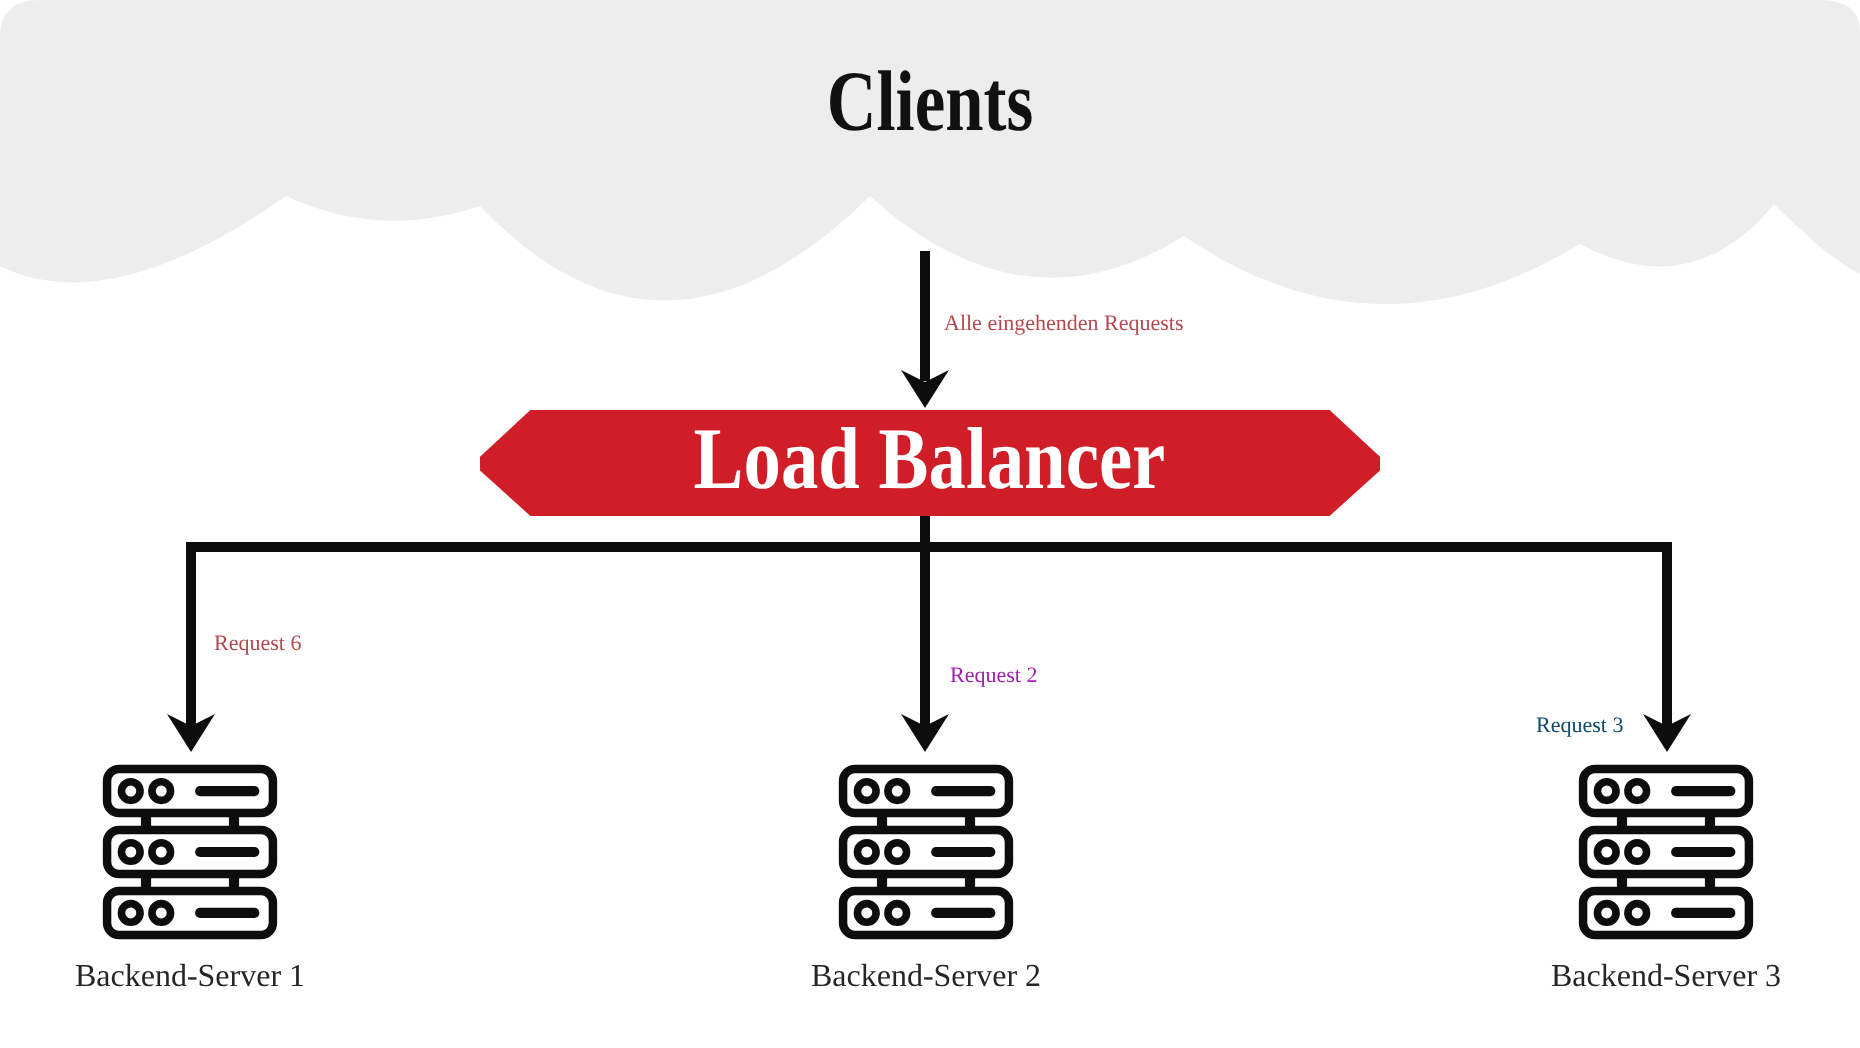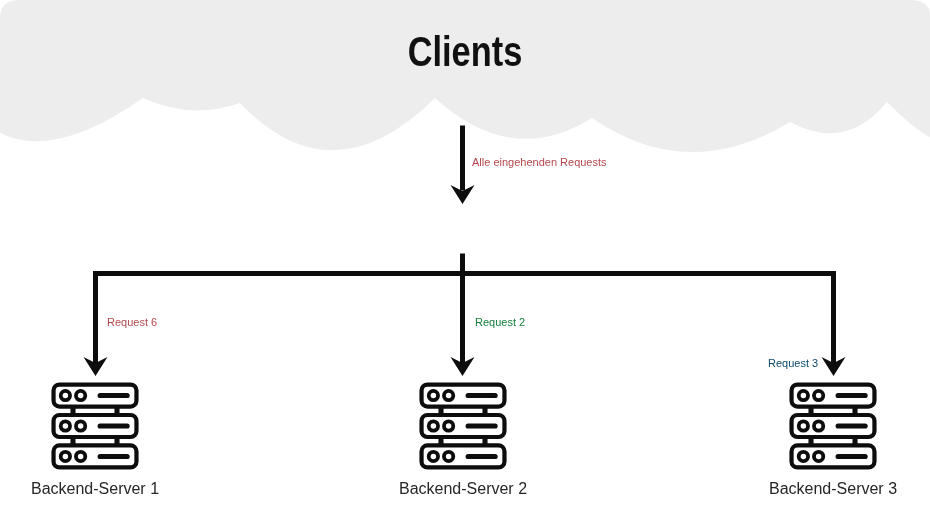--- a/index.html
+++ b/index.html
@@ -2,21 +2,21 @@
 <html><head>
 <meta charset="utf-8">
 <style>
   html, body { margin: 0; padding: 0; background: #ffffff; }
   .canvas {
     position: relative;
     width: 930px;
     height: 524px;
     background: #ffffff;
     overflow: hidden;
-    font-family: Liberation Sans, sans-serif;
+    font-family: Liberation Serif, serif;
   }
   .artwork {
     position: absolute;
     inset: 0;
     width: 930px;
     height: 524px;
     z-index: 1;
   }
   .edge-line {
     stroke: #0d0d0d;
@@ -119,24 +119,27 @@
     </g>
 
     <g>
       <line class="edge-line" x1="833.5" y1="273.5" x2="833.5" y2="361"></line>
       <path class="arrowhead" d="M 821.5 357 L 833.5 376 L 845.5 357 L 833.5 363 Z"></path>
     </g>
   </svg>
 
   <div class="diagram-title">Clients</div>
 
+  <div class="lb-node" style="background-color: rgb(208, 30, 40);">
+    <span class="lb-label">Load Balancer</span>
+  </div>
 
   <div class="edge-label" style="left: 472px; top: 156px; color: rgb(181, 72, 78);">Alle eingehenden Requests</div>
   <div class="edge-label" style="left: 107px; top: 316px; color: rgb(181, 72, 78);">Request 6</div>
-  <div class="edge-label" style="left: 475px; top: 316px; color: #15803d;">Request 2</div>
+  <div class="edge-label" style="left: 475px; top: 332px; color: #a21caf;">Request 2</div>
   <div class="edge-label" style="left: 768px; top: 316px; color: #0c4a6e; margin-top: 41px;">Request 3</div>
 
   <div class="server-group" style="left:-5px;">
     <svg class="server-icon" width="88" height="88" viewBox="0 0 104 104" xmlns="http://www.w3.org/2000/svg">
       <g fill="#0d0d0d">
         <rect x="23" y="27" width="6" height="14"></rect>
           <rect x="75" y="27" width="6" height="14"></rect>
         <rect x="23" y="63" width="6" height="14"></rect>
           <rect x="75" y="63" width="6" height="14"></rect>
       </g>

